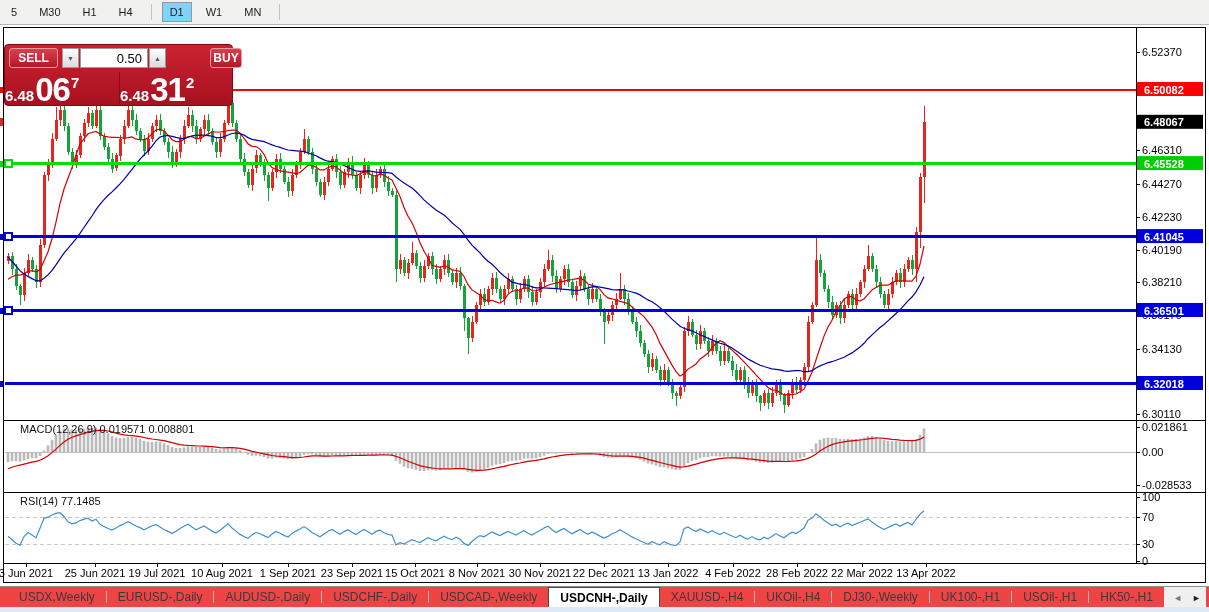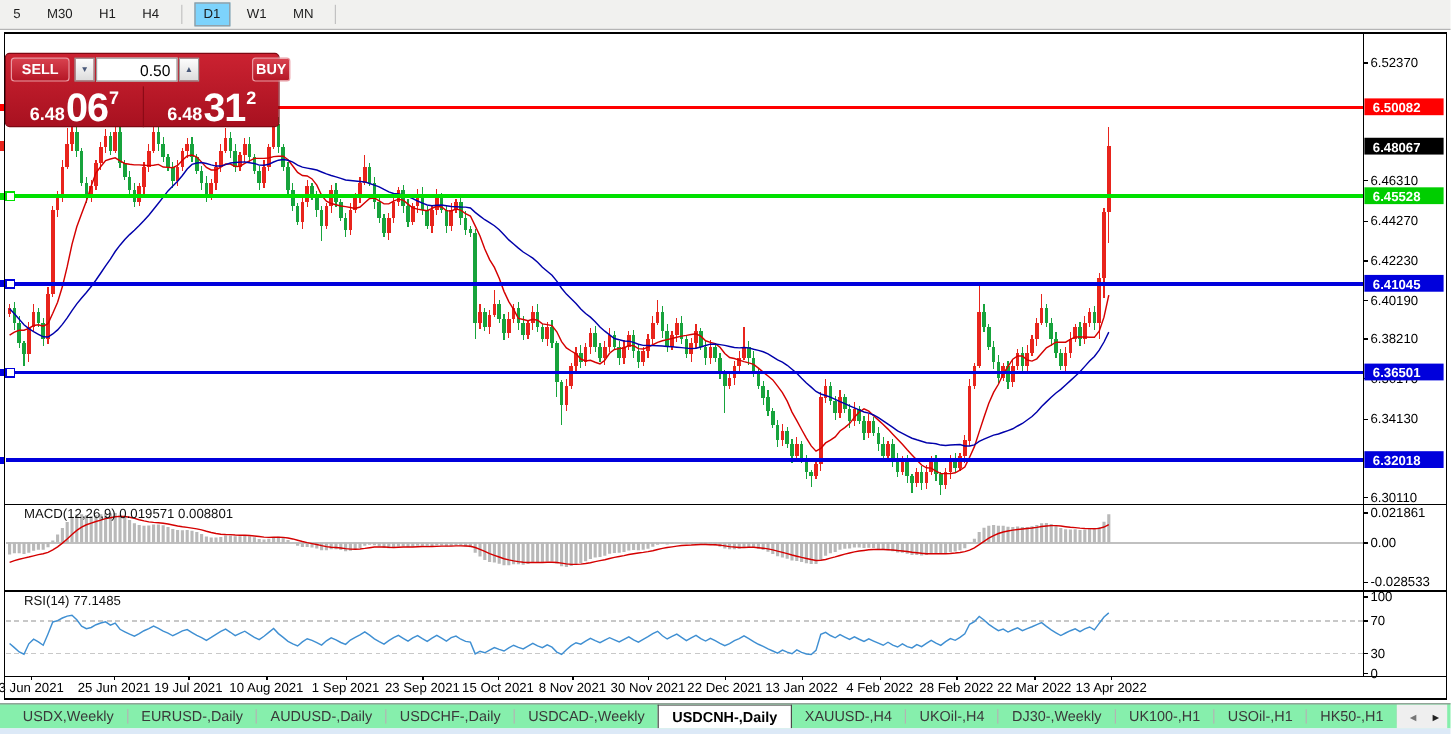--- a/index.html
+++ b/index.html
@@ -32,34 +32,34 @@
   #buy-btn{left:173px;width:32px;margin-left:32px;}
   .tp-spin{position:absolute;top:3px;width:17px;height:20px;background:linear-gradient(#fdfdfd,#dcdcdc);
            border:1px solid #9a9a9a;box-sizing:border-box;color:#4a5a7a;font-size:7px;
            display:flex;align-items:center;justify-content:center;}
   #vol-down{left:57px;}
   #vol-up{left:144px;}
   #vol-input{position:absolute;left:75px;top:3px;width:68px;height:20px;border:1px solid #9a9a9a;
              font-family:"Liberation Sans",sans-serif;font-size:13px;text-align:right;padding:0 5px 0 0;
              box-sizing:border-box;background:#fff;color:#000;}
   .tp-price{position:absolute;top:27px;height:34px;color:#fff;display:flex;align-items:flex-end;
-            justify-content:center;box-sizing:border-box;padding-bottom:2px;}
+            box-sizing:border-box;padding-bottom:2px;}
   #sell-price{left:0;width:114px;}
   #buy-price{left:114px;width:114px;border-left:1px solid #8c0a16;}
   .px-prefix{font-size:15px;font-weight:bold;margin-right:1px;line-height:17px;}
   .px-big{font-size:33px;font-weight:bold;line-height:29px;letter-spacing:-1px;margin-top:39px;}
   .px-sup{font-size:15px;font-weight:bold;position:relative;top:-13px;margin-left:1px;}
 
   
   .ind-label{position:absolute;font-size:11px;color:#111;z-index:3;white-space:nowrap;margin-left:10px;}
   #macd-label{left:10px;top:423px;}
   #rsi-label{left:10px;top:495px;text-align:center;}
 
   
-  .tabbar{position:absolute;top:586px;left:0;width:1209px;height:21px;background:#86efac;
+  .tabbar{position:absolute;top:586px;left:0;width:1209px;height:21px;background:#ef4444;
           border-top:1px solid #8f8f8f;display:flex;align-items:stretch;z-index:4;
           box-sizing:border-box;overflow:hidden;padding-left:8px;}
   .tab{font-size:12px;color:#3a3a3a;display:flex;align-items:center;padding:0 11px;white-space:nowrap;}
   .tab.active{background:#ffffff;border:1px solid #4a4a4a;border-bottom:none;color:#000;font-weight:bold;}
   .tab-sep{width:1px;background:#b3b3b3;margin:4px 0;}
   .tab-arrows{position:absolute;right:3px;top:0;height:21px;display:flex;align-items:center;
               background:#efefef;padding-left:4px;}
   .arrow{font-size:9px;color:#222;padding:0 5px;}
   .bottom-strip{position:absolute;top:607px;left:0;width:1209px;height:5px;background:#dce9f7;z-index:4;}
 </style>

